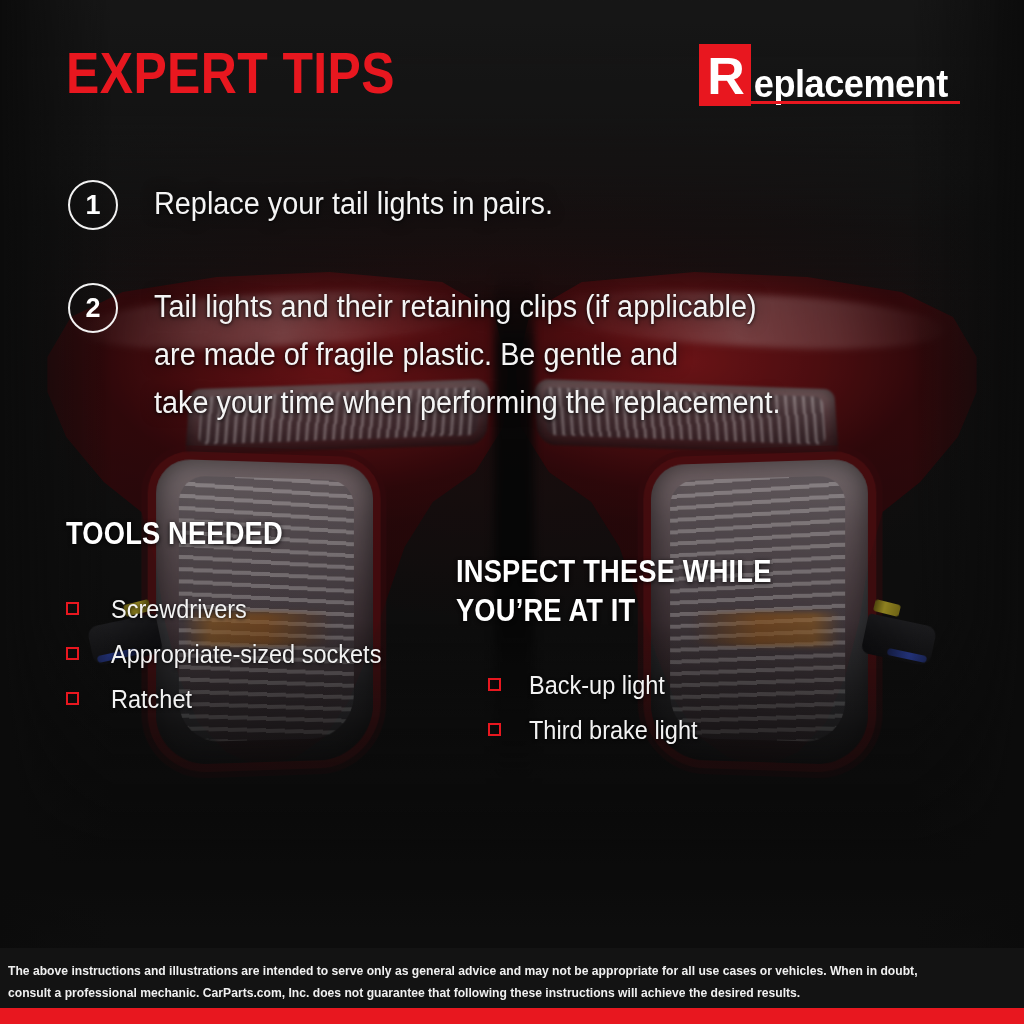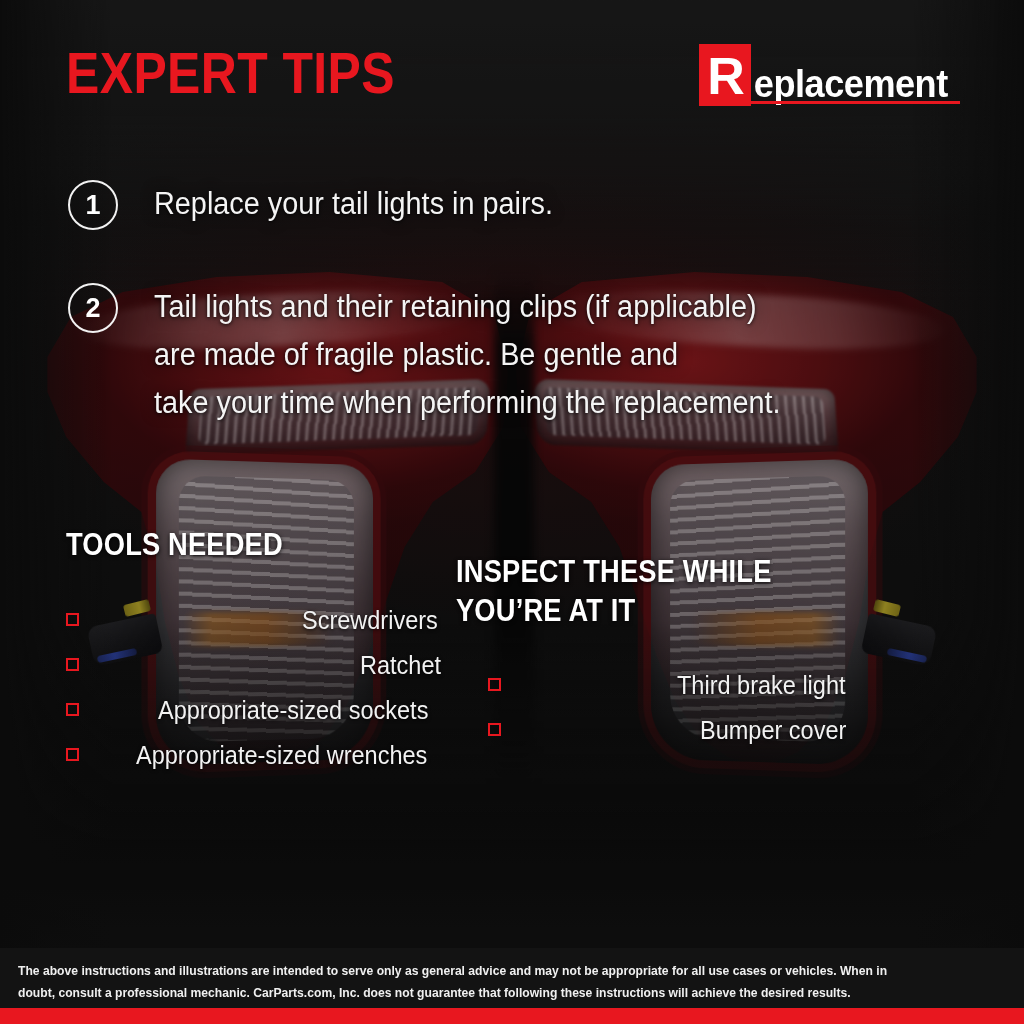--- a/index.html
+++ b/index.html
@@ -247,21 +247,21 @@
     text-shadow: 0 1px 4px rgba(0,0,0,0.85), 0 0 14px rgba(0,0,0,0.6);
     white-space: pre-line;
   }
   #tip-1 { left: 68px; top: 180px; }
   #tip-1 .tip-text { margin-left: 36px; margin-top: 0px; }
   #tip-2 { left: 68px; top: 283px; }
   #tip-2 .tip-text { margin-left: 36px; margin-top: 0px; }
 
   
   .col { position: absolute; }
-  #col-tools   { left: 66px;  top: 525px; width: 380px; }
+  #col-tools   { left: 66px;  top: 514px; width: 380px; }
   #col-inspect { left: 456px; top: 525px; width: 400px; margin-top: 27px; }
 
   .col-head {
     color: #ffffff;
     font-size: 31px;
     font-weight: 700;
     line-height: 39px;
     letter-spacing: 0.2px;
     transform: scaleX(0.88);
     transform-origin: left top;
@@ -269,21 +269,20 @@
     white-space: pre-line;
   }
   .col-list { list-style: none; margin: 0; padding: 0; }
   #col-tools   .col-list { margin-top: 33px; }
   #col-inspect .col-list { margin-top: 32px; }
 
   .col-list li {
     display: flex;
     align-items: center;
     height: 45px;
-    justify-content: space-between;
   }
   .bullet {
     flex: 0 0 auto;
     width: 13px; height: 13px;
     border: 2px solid #e8171f;
     box-sizing: border-box;
     margin-right: 32px;
   }
   .item-label {
     color: #f2f2f2;
@@ -297,21 +296,21 @@
   }
   #col-inspect .bullet { margin-left: 32px; margin-right: 28px; }
 
   
   #footer {
     position: absolute;
     left: 0; right: 0; top: 948px;
     height: 60px;
     background: #131313;
     box-sizing: border-box;
-    padding: 12px 22px 0 18px;
+    padding: 12px 22px 0 8px;
   }
   #footer-text {
     color: #f0f0f0;
     font-size: 13.2px;
     font-weight: 700;
     line-height: 22px;
     transform: scaleX(0.92);
     transform-origin: left top;
   }
   #bottom-bar {
@@ -374,44 +373,40 @@
 
     <div class="col" id="col-tools">
       <div class="col-head">TOOLS NEEDED</div>
       <ul class="col-list">
         <li>
           <span class="bullet"></span>
           <span class="item-label">Screwdrivers</span>
         </li>
         <li>
           <span class="bullet"></span>
-          <span class="item-label">Ratchet</span>
-        </li>
-        <li>
-          <span class="bullet"></span>
           <span class="item-label">Appropriate-sized sockets</span>
         </li>
         <li>
           <span class="bullet"></span>
-          <span class="item-label">Appropriate-sized wrenches</span>
+          <span class="item-label">Ratchet</span>
         </li>
       </ul>
     </div>
 
     <div class="col" id="col-inspect">
       <div class="col-head">INSPECT THESE WHILE
 YOU’RE AT IT</div>
       <ul class="col-list">
         <li>
           <span class="bullet"></span>
-          <span class="item-label">Third brake light</span>
+          <span class="item-label">Back-up light</span>
         </li>
         <li>
           <span class="bullet"></span>
-          <span class="item-label">Bumper cover</span>
+          <span class="item-label">Third brake light</span>
         </li>
       </ul>
     </div>
 
     <div id="footer">
       <div id="footer-text">The above instructions and illustrations are intended to serve only as general advice and may not be appropriate for all use cases or vehicles. When in doubt, consult a professional mechanic. CarParts.com, Inc. does not guarantee that following these instructions will achieve the desired results.</div>
     </div>
     <div id="bottom-bar"></div>
 
   </div>

